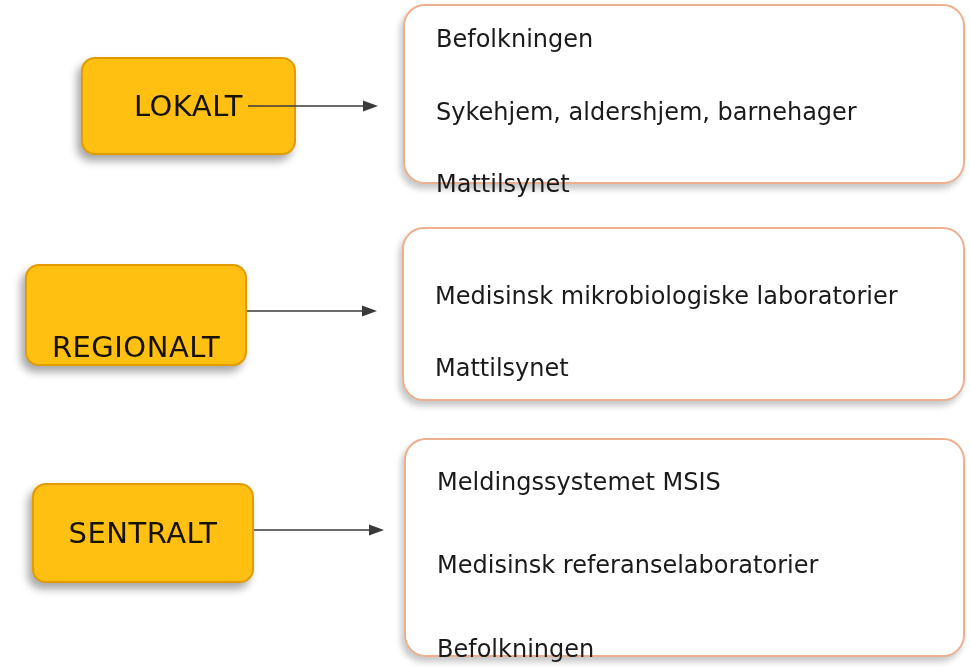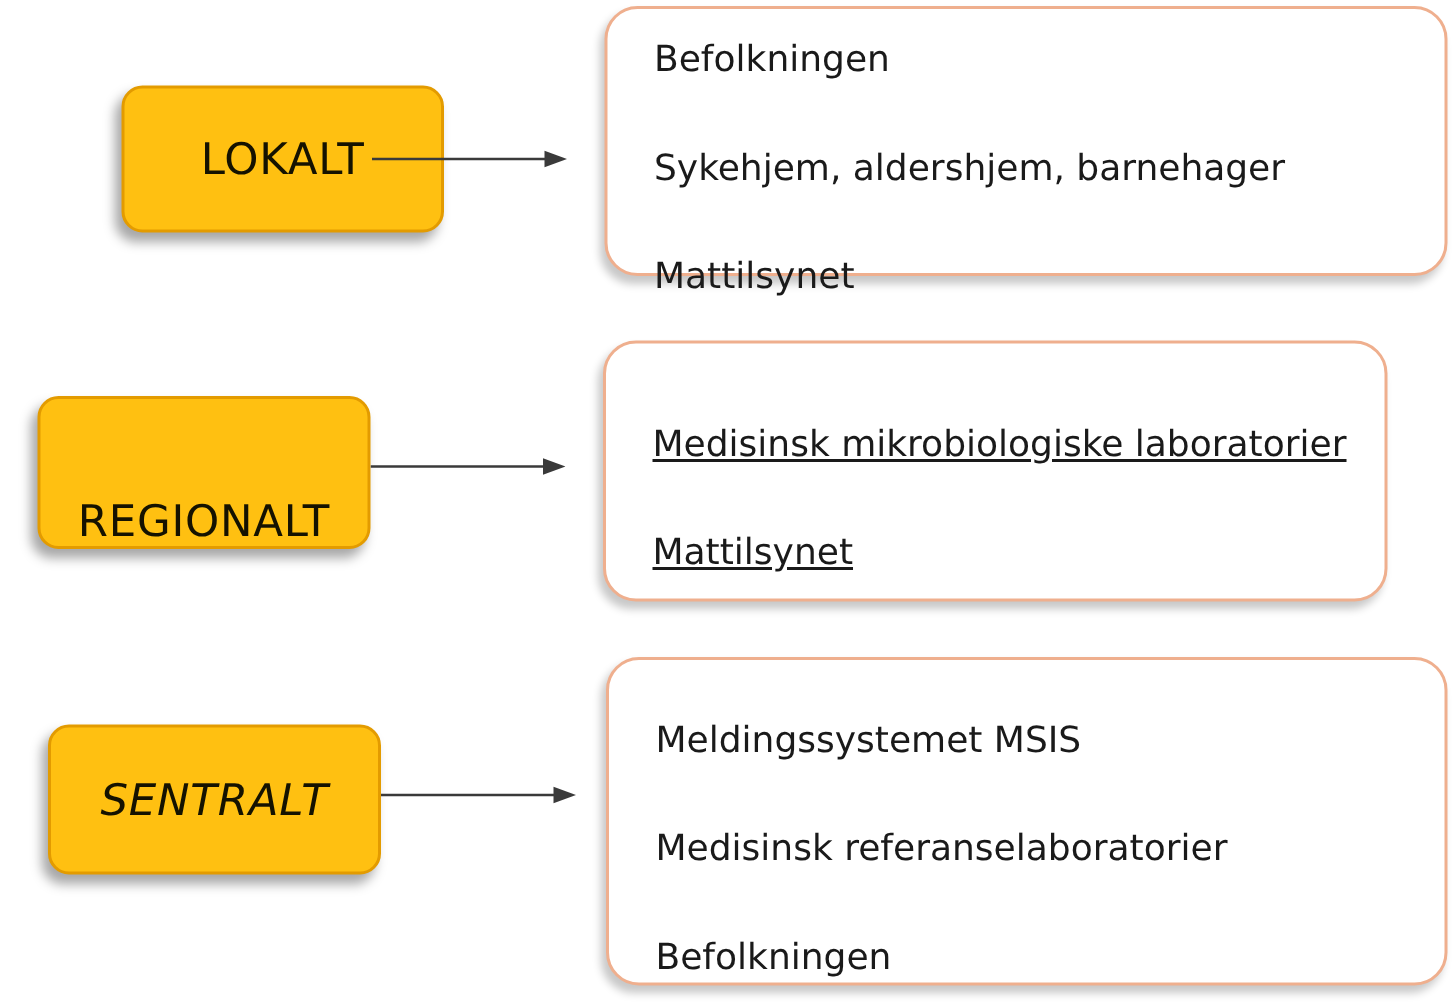--- a/index.html
+++ b/index.html
@@ -25,40 +25,40 @@
     background: var(--box-fill, #FFC011);
     border: 2px solid var(--box-border, #E39B00);
     border-radius: 14px;
     box-shadow: -4px 6px 8px rgba(0, 0, 0, 0.35);
     font-size: 29px;
     letter-spacing: 0.5px;
     color: #151200;
   }
   .lb-1 { left: 33px;  top: 57px;  width: 215px; height: 98px; margin-left: 48px; }
   .lb-2 { left: 25px;  top: 264px; width: 222px; height: 102px; align-items: flex-end; }
-  .lb-3 { left: 32px;  top: 483px; width: 222px; height: 100px; font-style: italic; }
+  .lb-3 { left: 32px;  top: 483px; width: 222px; height: 100px; }
 
   .panel {
     position: absolute;
     box-sizing: border-box;
     display: flex;
     flex-direction: column;
     justify-content: center;
     background: #ffffff;
     border: 2px solid var(--panel-border, #EFAF8E);
     border-radius: 22px;
     box-shadow: -3px 5px 6px rgba(0, 0, 0, 0.22);
     padding-left: 31px;
     padding-right: 10px;
     font-size: 24px;
     line-height: 36.5px;
   }
   .pn-1 { left: 403px; top: 4px;   width: 562px; height: 180px; }
-  .pn-2 { left: 402px; top: 227px; width: 523px; height: 174px; text-decoration: underline; }
-  .pn-3 { left: 404px; top: 438px; width: 561px; height: 219px; }
+  .pn-2 { left: 402px; top: 227px; width: 563px; height: 174px; }
+  .pn-3 { left: 404px; top: 438px; width: 561px; height: 219px; gap: 11px; }
 
   .panel-line { white-space: nowrap; margin-top: 36px; }
 
   .arrow {
     position: absolute;
     color: var(--arrow, #3a3a3a);
   }
   .ar-1 { left: 248px; top: 99px; }
   .ar-2 { left: 247px; top: 304px; }
   .ar-3 { left: 254px; top: 523px; }

